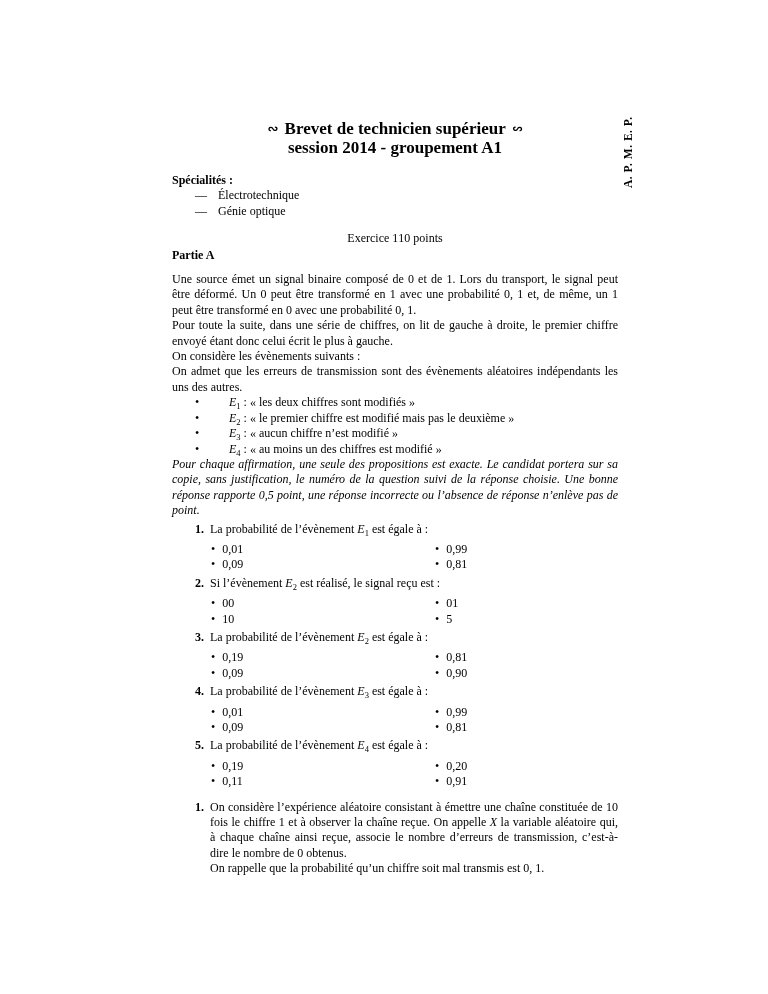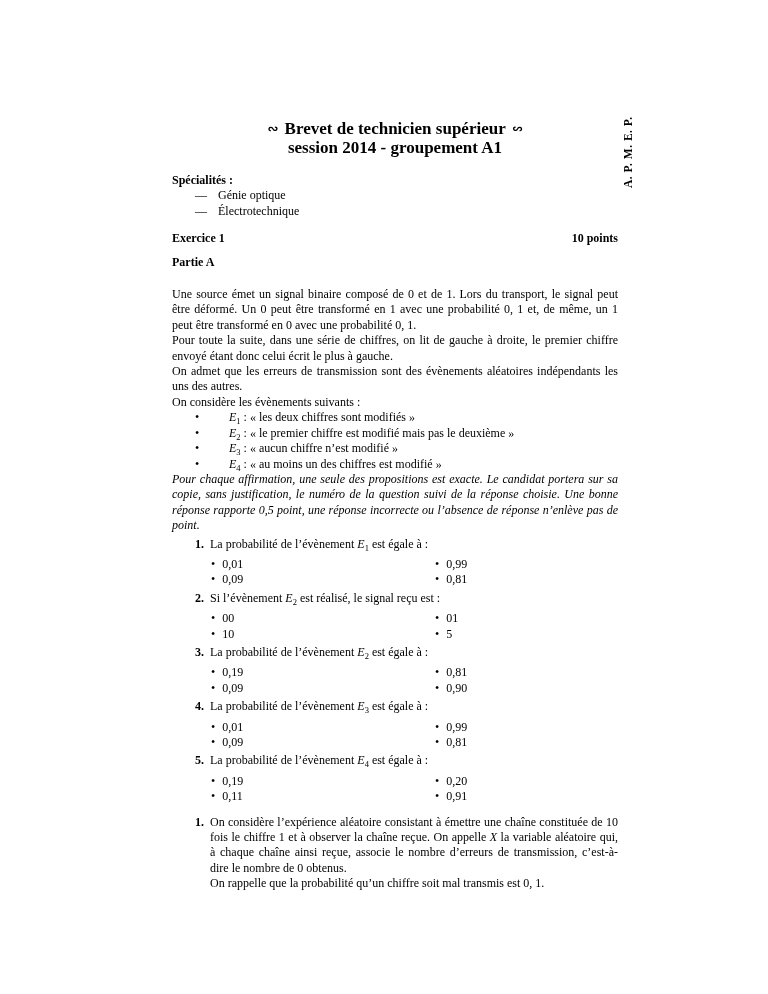--- a/index.html
+++ b/index.html
@@ -44,27 +44,27 @@
     vertical-align: 1px;
     padding: 0 2px;
   }
   .ornament.flip { transform: scaleX(-1); }
   .spec-block { margin-top: 16px; }
   .bold { font-weight: bold; }
   .spec-item { padding-left: 23px; }
   .spec-dash { display: inline-block; width: 23px; }
   .exercice-row {
     display: flex;
-    justify-content: space-between;
-    font-weight: bold;
+    justify-content: center;
+    font-weight: normal;
     margin-top: 12px;
   }
-  .partie-heading { font-weight: bold; margin-top: 8px; }
+  .partie-heading { font-weight: bold; margin-top: 1px; }
   .para { text-align: justify; }
-  .para-block { margin-top: 17px; }
+  .para-block { margin-top: 9px; }
   .event-item { position: relative; padding-left: 57px; }
   .event-bullet { position: absolute; left: 23px; }
   .mvar { font-style: italic; }
   sub { font-size: 8.5px; line-height: 0; }
   .instructions { font-style: italic; text-align: justify; }
   .q-row { position: relative; padding-left: 38px; text-align: justify; margin-top: 3px; }
   .q-num { position: absolute; left: 23px; font-weight: bold; font-style: normal; }
   .answers { display: flex; padding-left: 39px; margin: 5px 0 3px 0; gap: 24px; }
   .ans-col { width: 200px; }
   .ans-col:last-child { width: auto; }
@@ -80,36 +80,36 @@
 
 <div class="content">
 
   <div class="title-block">
     <div><span class="ornament">∾</span> <span>Brevet de technicien supérieur</span> <span class="ornament flip">∾</span></div>
     <div>session 2014 - groupement A1</div>
   </div>
 
   <div class="spec-block">
     <div class="bold">Spécialités :</div>
+    <div class="spec-item"><span class="spec-dash">—</span><span>Électrotechnique</span></div>
     <div class="spec-item"><span class="spec-dash">—</span><span>Génie optique</span></div>
-    <div class="spec-item"><span class="spec-dash">—</span><span>Électrotechnique</span></div>
   </div>
 
   <div class="exercice-row">
     <span>Exercice 1</span>
     <span>10 points</span>
   </div>
 
   <div class="partie-heading">Partie A</div>
 
   <div class="para-block">
     <p class="para">Une source émet un signal binaire composé de 0 et de 1. Lors du transport, le signal peut être déformé. Un 0 peut être transformé en 1 avec une probabilité 0, 1 et, de même, un 1 peut être transformé en 0 avec une probabilité 0, 1.</p>
     <p class="para">Pour toute la suite, dans une série de chiffres, on lit de gauche à droite, le premier chiffre envoyé étant donc celui écrit le plus à gauche.</p>
+    <p class="para">On considère les évènements suivants :</p>
     <p class="para">On admet que les erreurs de transmission sont des évènements aléatoires indépendants les uns des autres.</p>
-    <p class="para">On considère les évènements suivants :</p>
 
     <div>
       <div class="event-item"><span class="event-bullet">•</span><span class="mvar">E</span><sub>1</sub><span> : « les deux chiffres sont modifiés »</span></div>
       <div class="event-item"><span class="event-bullet">•</span><span class="mvar">E</span><sub>2</sub><span> : « le premier chiffre est modifié mais pas le deuxième »</span></div>
       <div class="event-item"><span class="event-bullet">•</span><span class="mvar">E</span><sub>3</sub><span> : « aucun chiffre n’est modifié »</span></div>
       <div class="event-item"><span class="event-bullet">•</span><span class="mvar">E</span><sub>4</sub><span> : « au moins un des chiffres est modifié »</span></div>
     </div>
 
     <p class="instructions">Pour chaque affirmation, une seule des propositions est exacte. Le candidat portera sur sa copie, sans justification, le numéro de la question suivi de la réponse choisie. Une bonne réponse rapporte 0,5 point, une réponse incorrecte ou l’absence de réponse n’enlève pas de point.</p>
 

